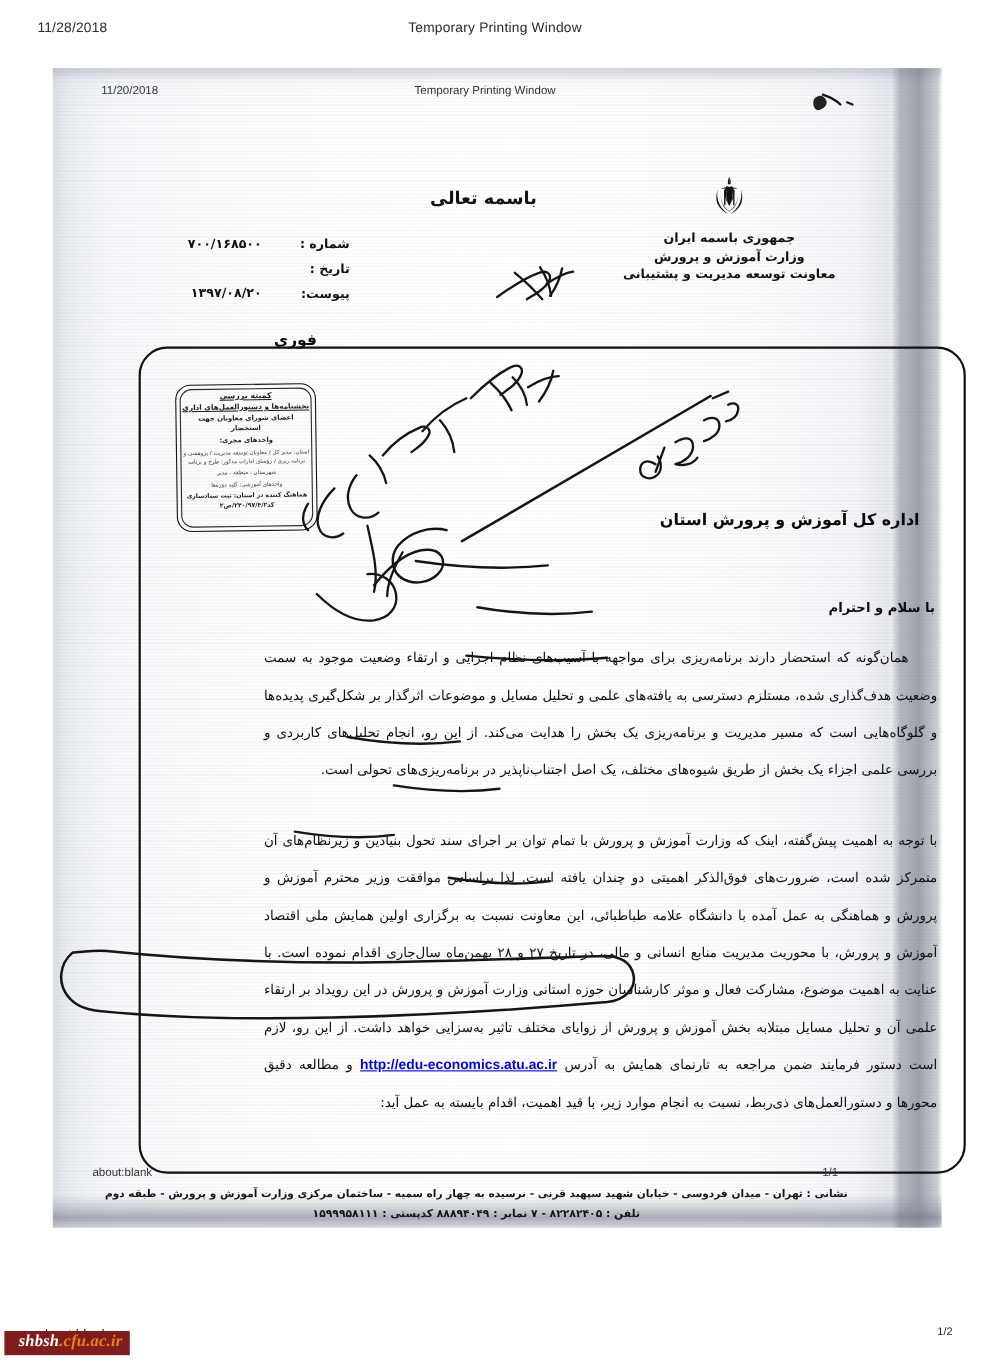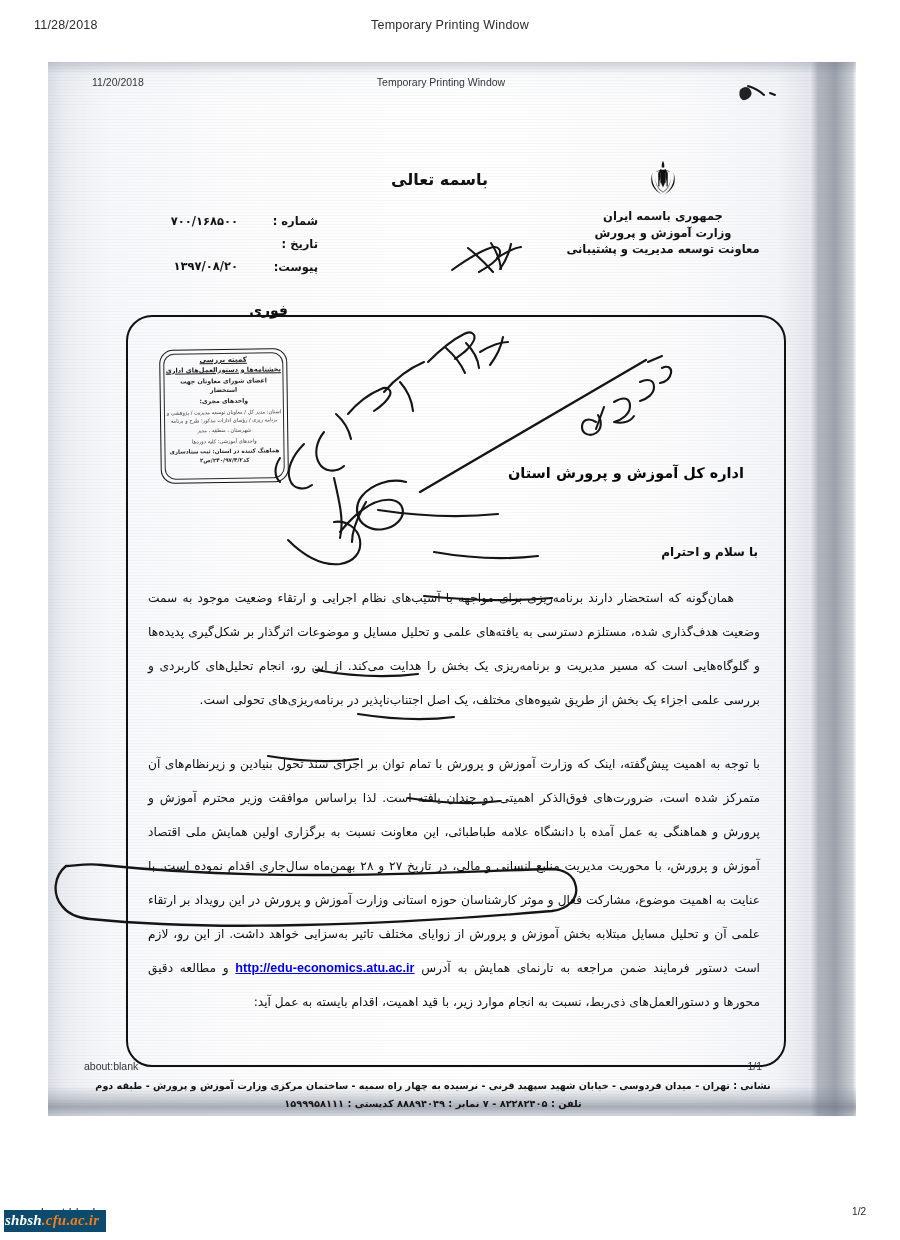--- a/index.html
+++ b/index.html
@@ -260,21 +260,21 @@
     font-size: 14px;
     font-weight: 700;
     color: #0d0d0d;
   }
 
   
   .body-frame {
     position: absolute;
     left: 78px;
     top: 213px;
-    width: 660px;
+    width: 752px;
     height: 752px;
     border: 2.2px solid #111111;
     border-radius: 26px;
     box-sizing: border-box;
   }
 
   
   .stamp {
     position: absolute;
     left: 32px;
@@ -414,22 +414,22 @@
     width: 808px;
     height: 1054px;
     pointer-events: none;
   }
 
   
   .watermark {
     position: absolute;
     left: 4px;
     bottom: 8px;
-    background: #0c4a6e;
-    padding: 3px 7px 4px 1px;
+    background: #7f1d1d;
+    padding: 3px 7px 4px 13px;
     font-family: "Liberation Serif", serif;
     font-weight: 700;
     font-style: italic;
     font-size: 15px;
     line-height: 1;
     letter-spacing: .2px;
     white-space: nowrap;
   }
   .watermark .wm-a { color: #ffffff; }
   .watermark .wm-b { color: #f07d1a; }

